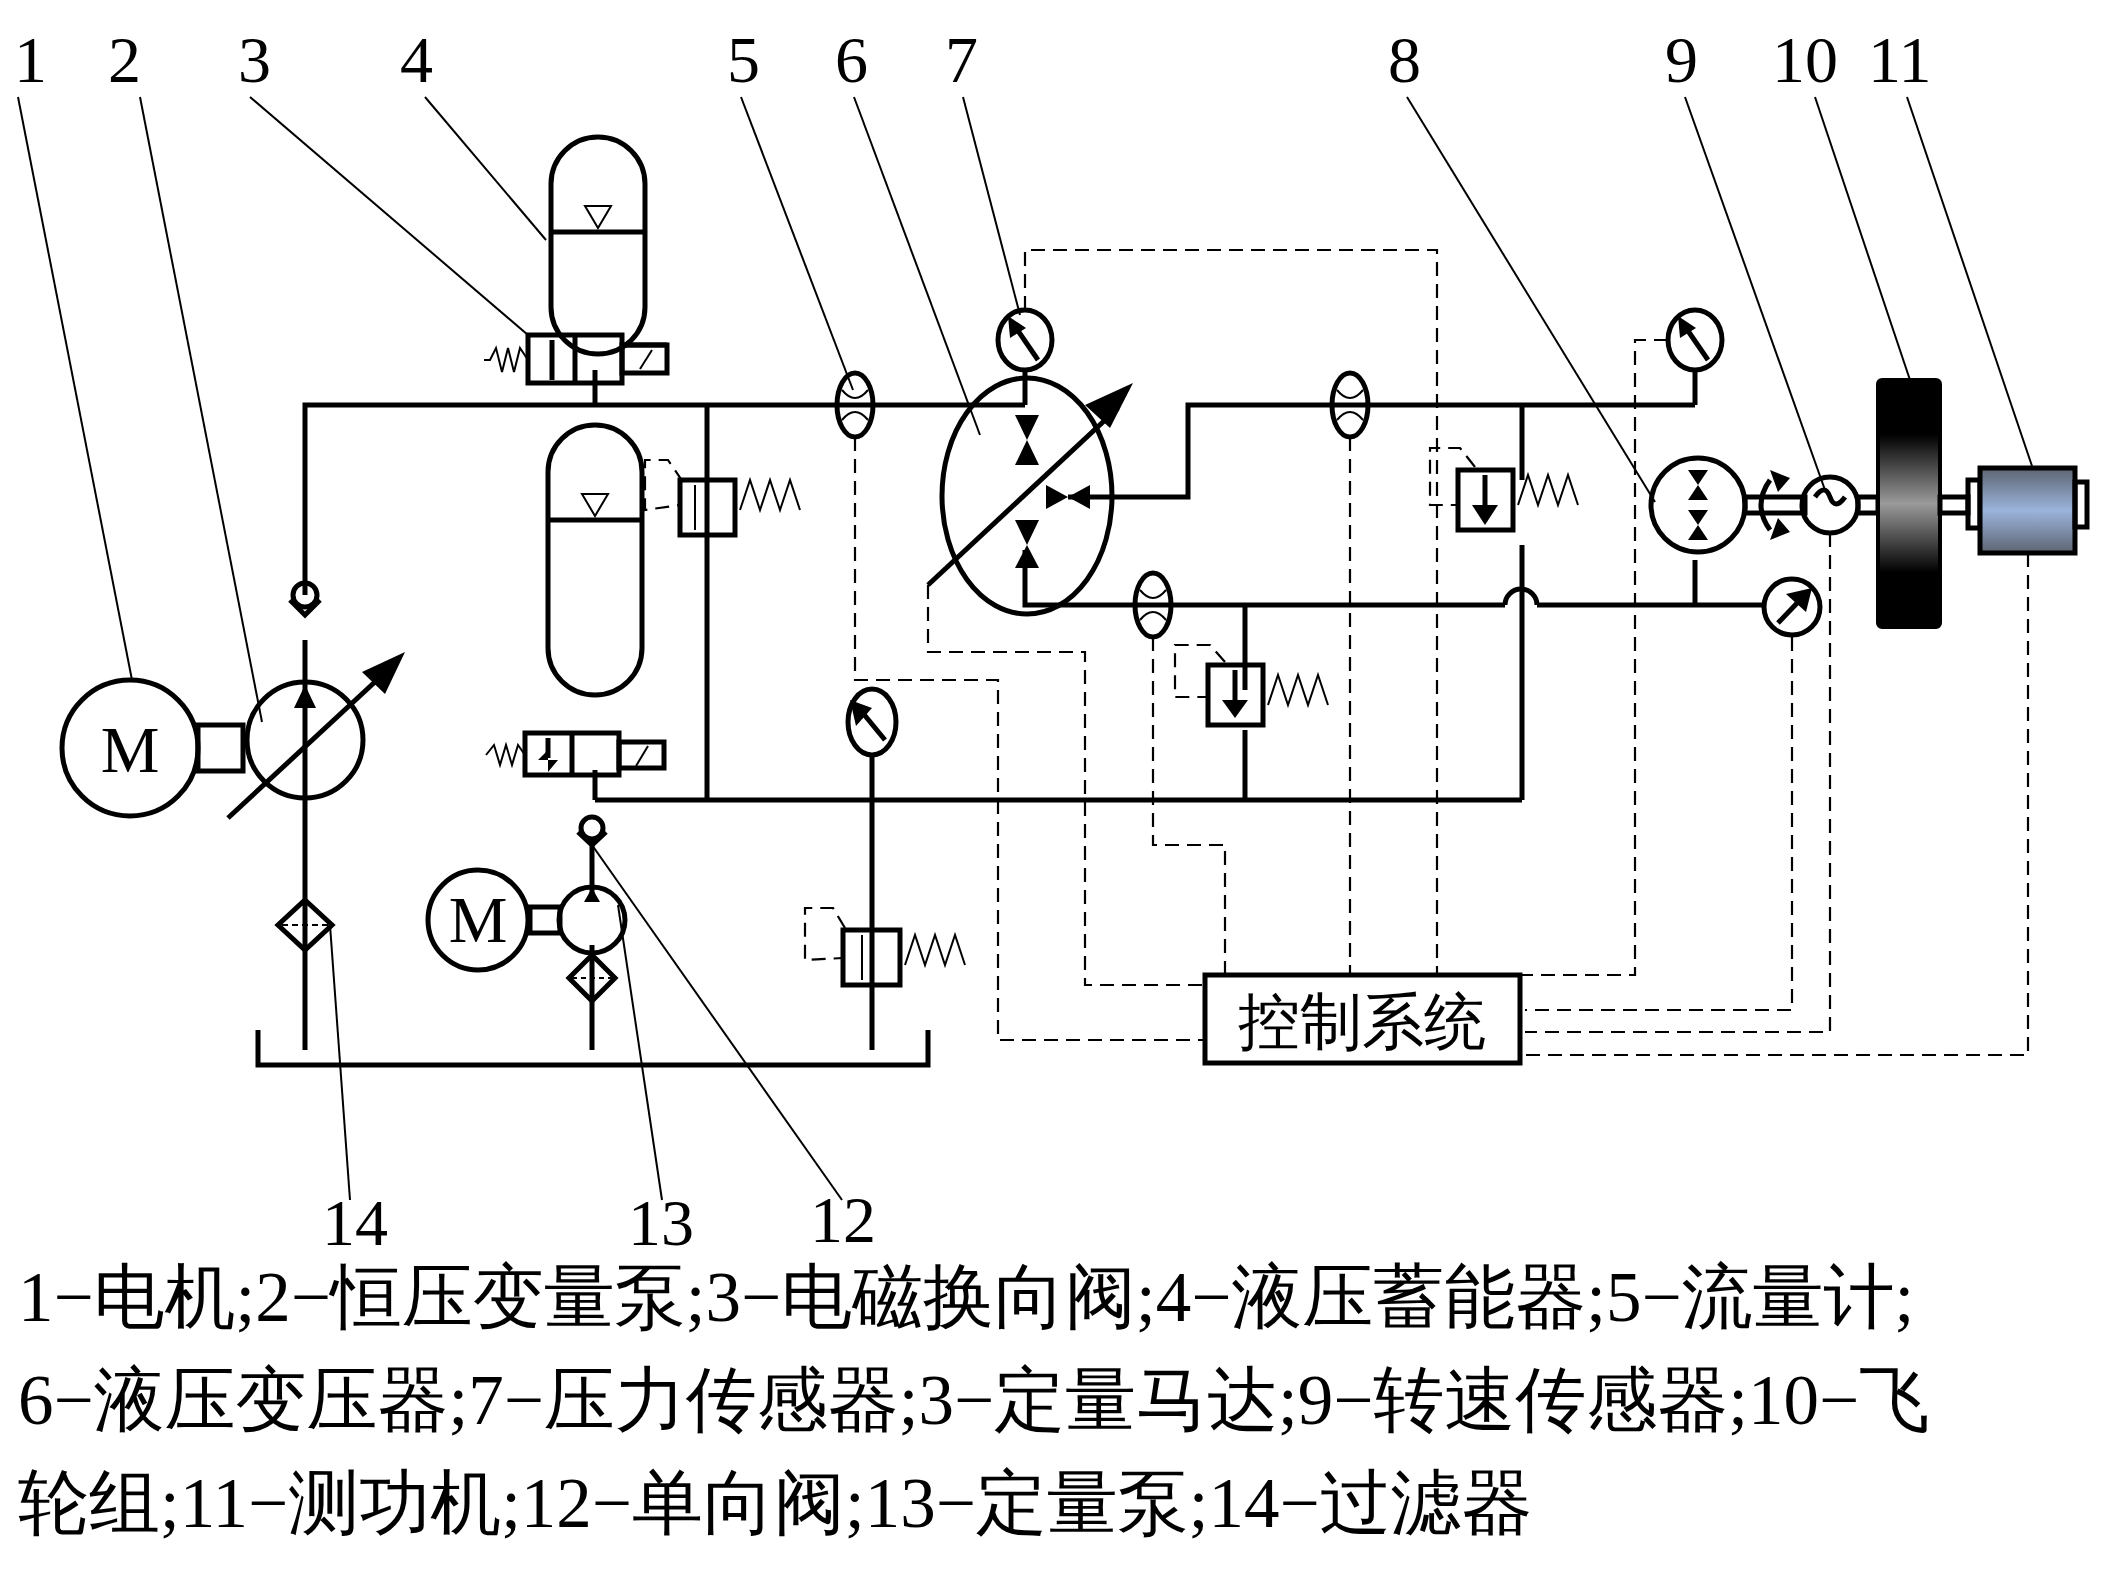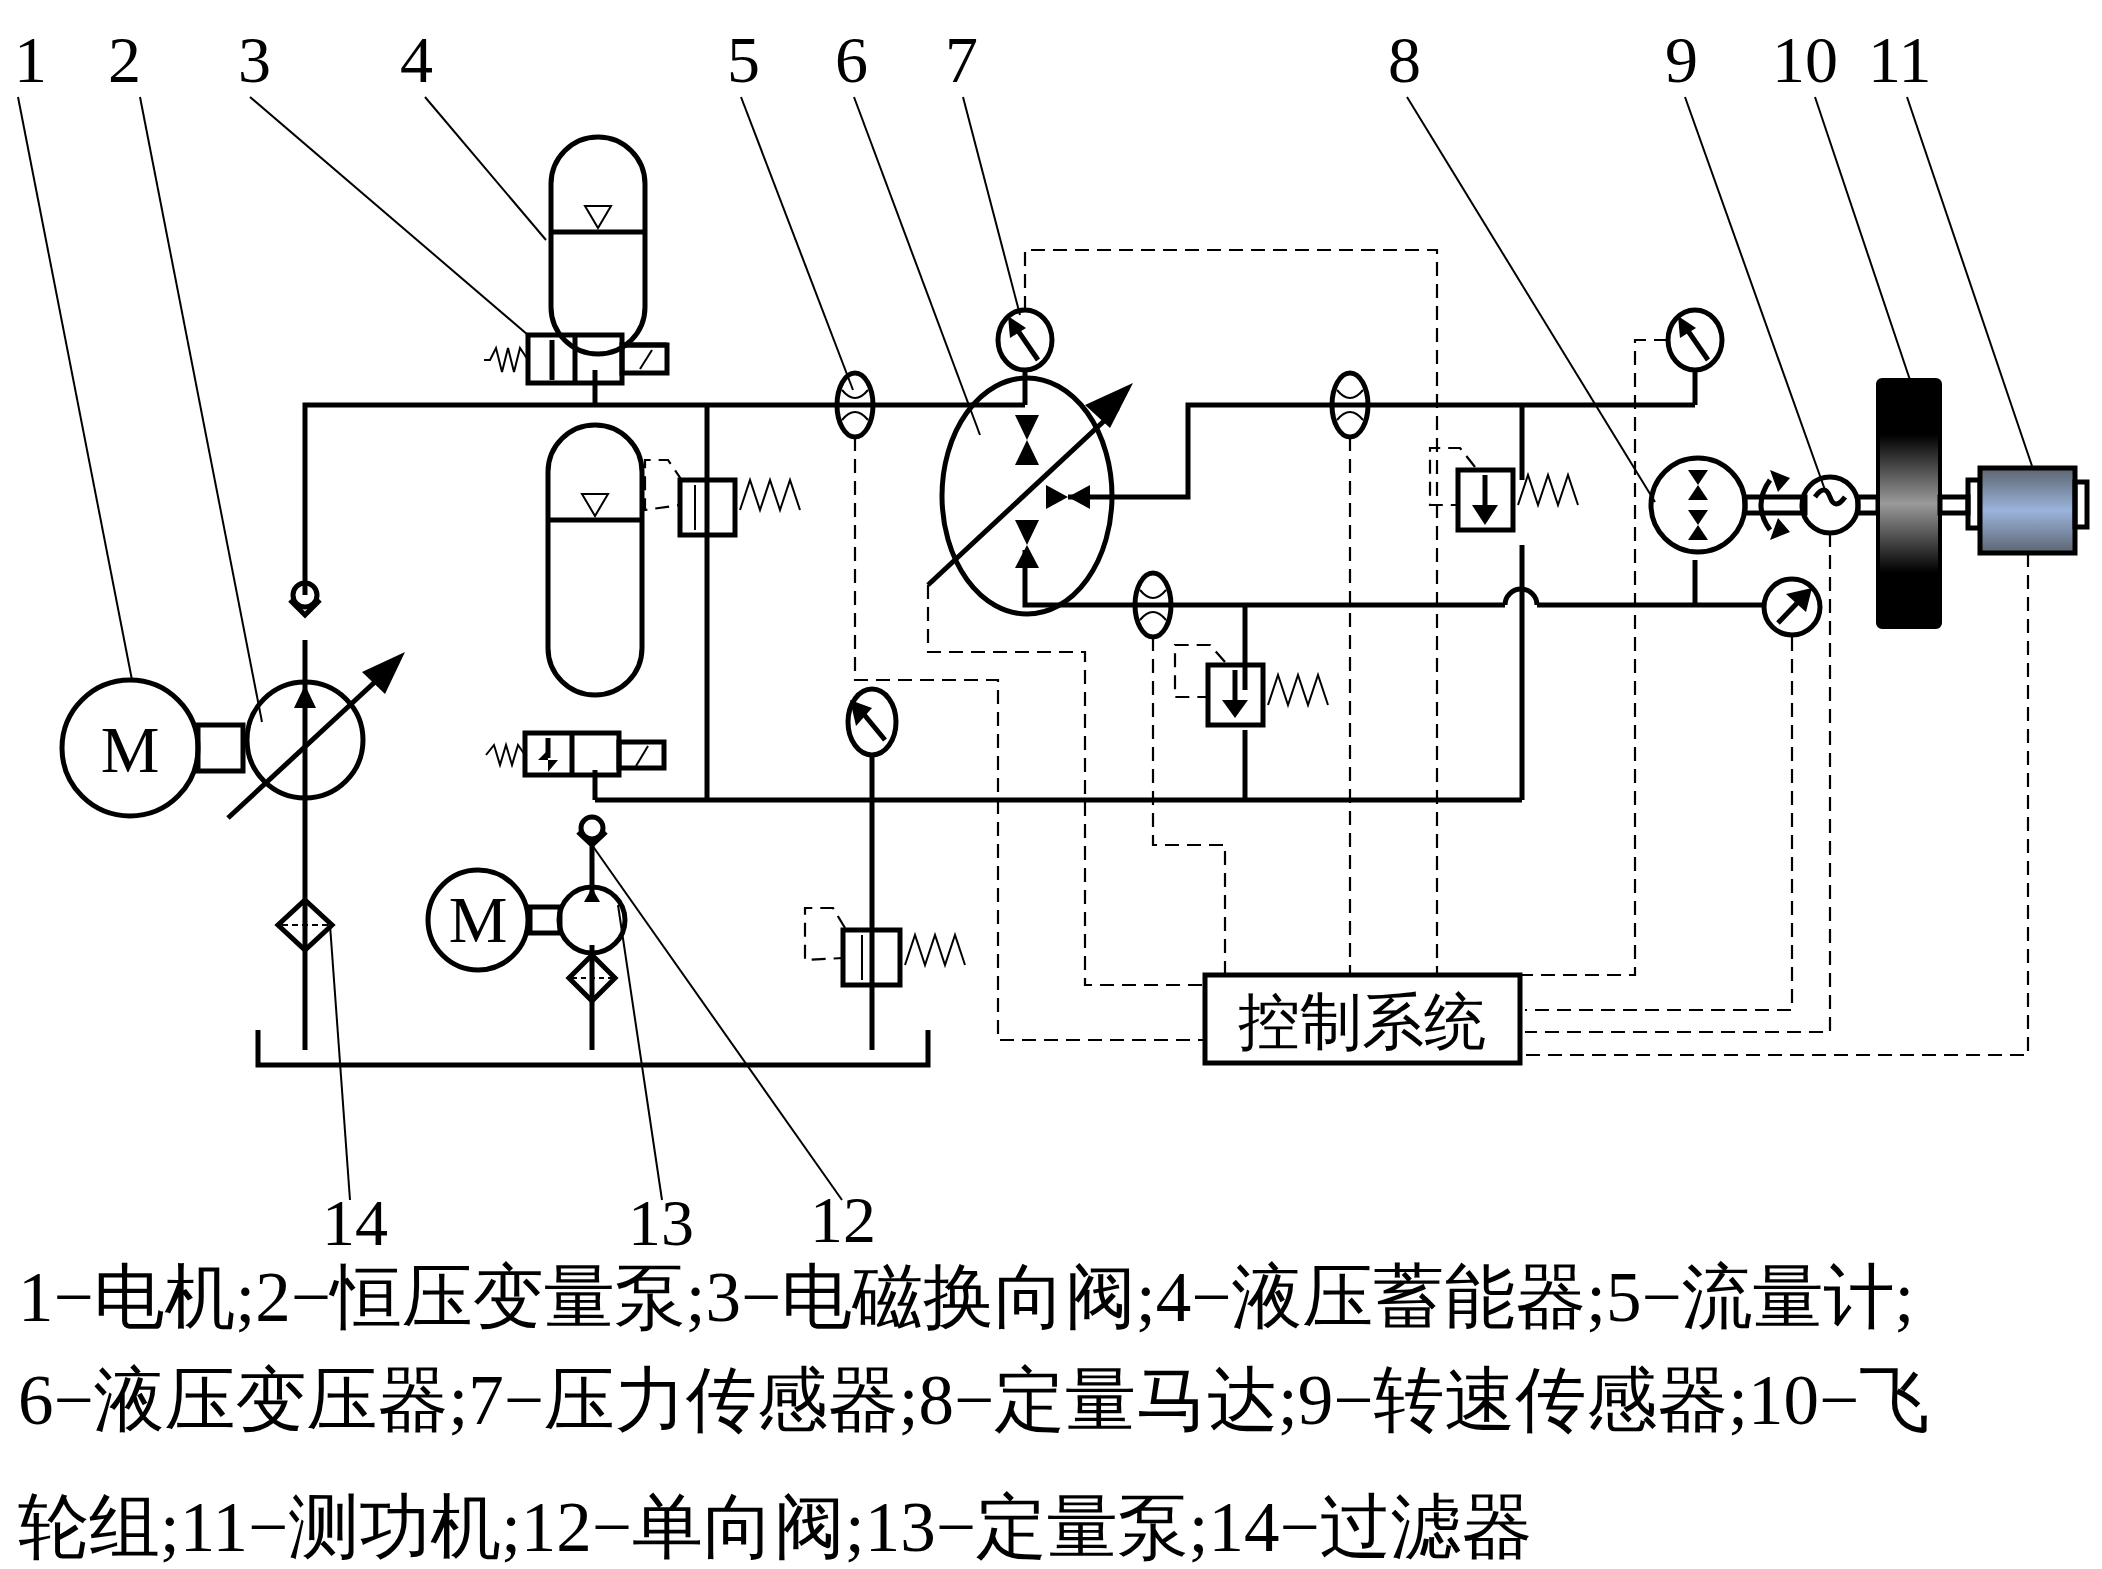--- a/index.html
+++ b/index.html
@@ -271,14 +271,14 @@
     <polyline points="2028,553 2028,1055 1525,1055"></polyline>
   </g>
 
   <g>
     <rect x="1205" y="975" width="315" height="88" fill="#fff" stroke="#000" stroke-width="5"></rect>
     <text class="ctl" x="1362" y="1043" text-anchor="middle">控制系统</text>
   </g>
 </svg>
 
 <div class="legend" style="top:1262px;">1−电机;2−恒压变量泵;3−电磁换向阀;4−液压蓄能器;5−流量计;</div>
-<div class="legend" style="top:1365px;">6−液压变压器;7−压力传感器;8−定量马达;9−转速传感器;10−飞</div>
-<div class="legend" style="top:1468px;margin-top:24px;">轮组;11−测功机;12−单向阀;13−定量泵;14−过滤器</div>
+<div class="legend" style="top:1365px;">6−液压变压器;7−压力传感器;3−定量马达;9−转速传感器;10−飞</div>
+<div class="legend" style="top:1468px;">轮组;11−测功机;12−单向阀;13−定量泵;14−过滤器</div>
 
 </body></html>

